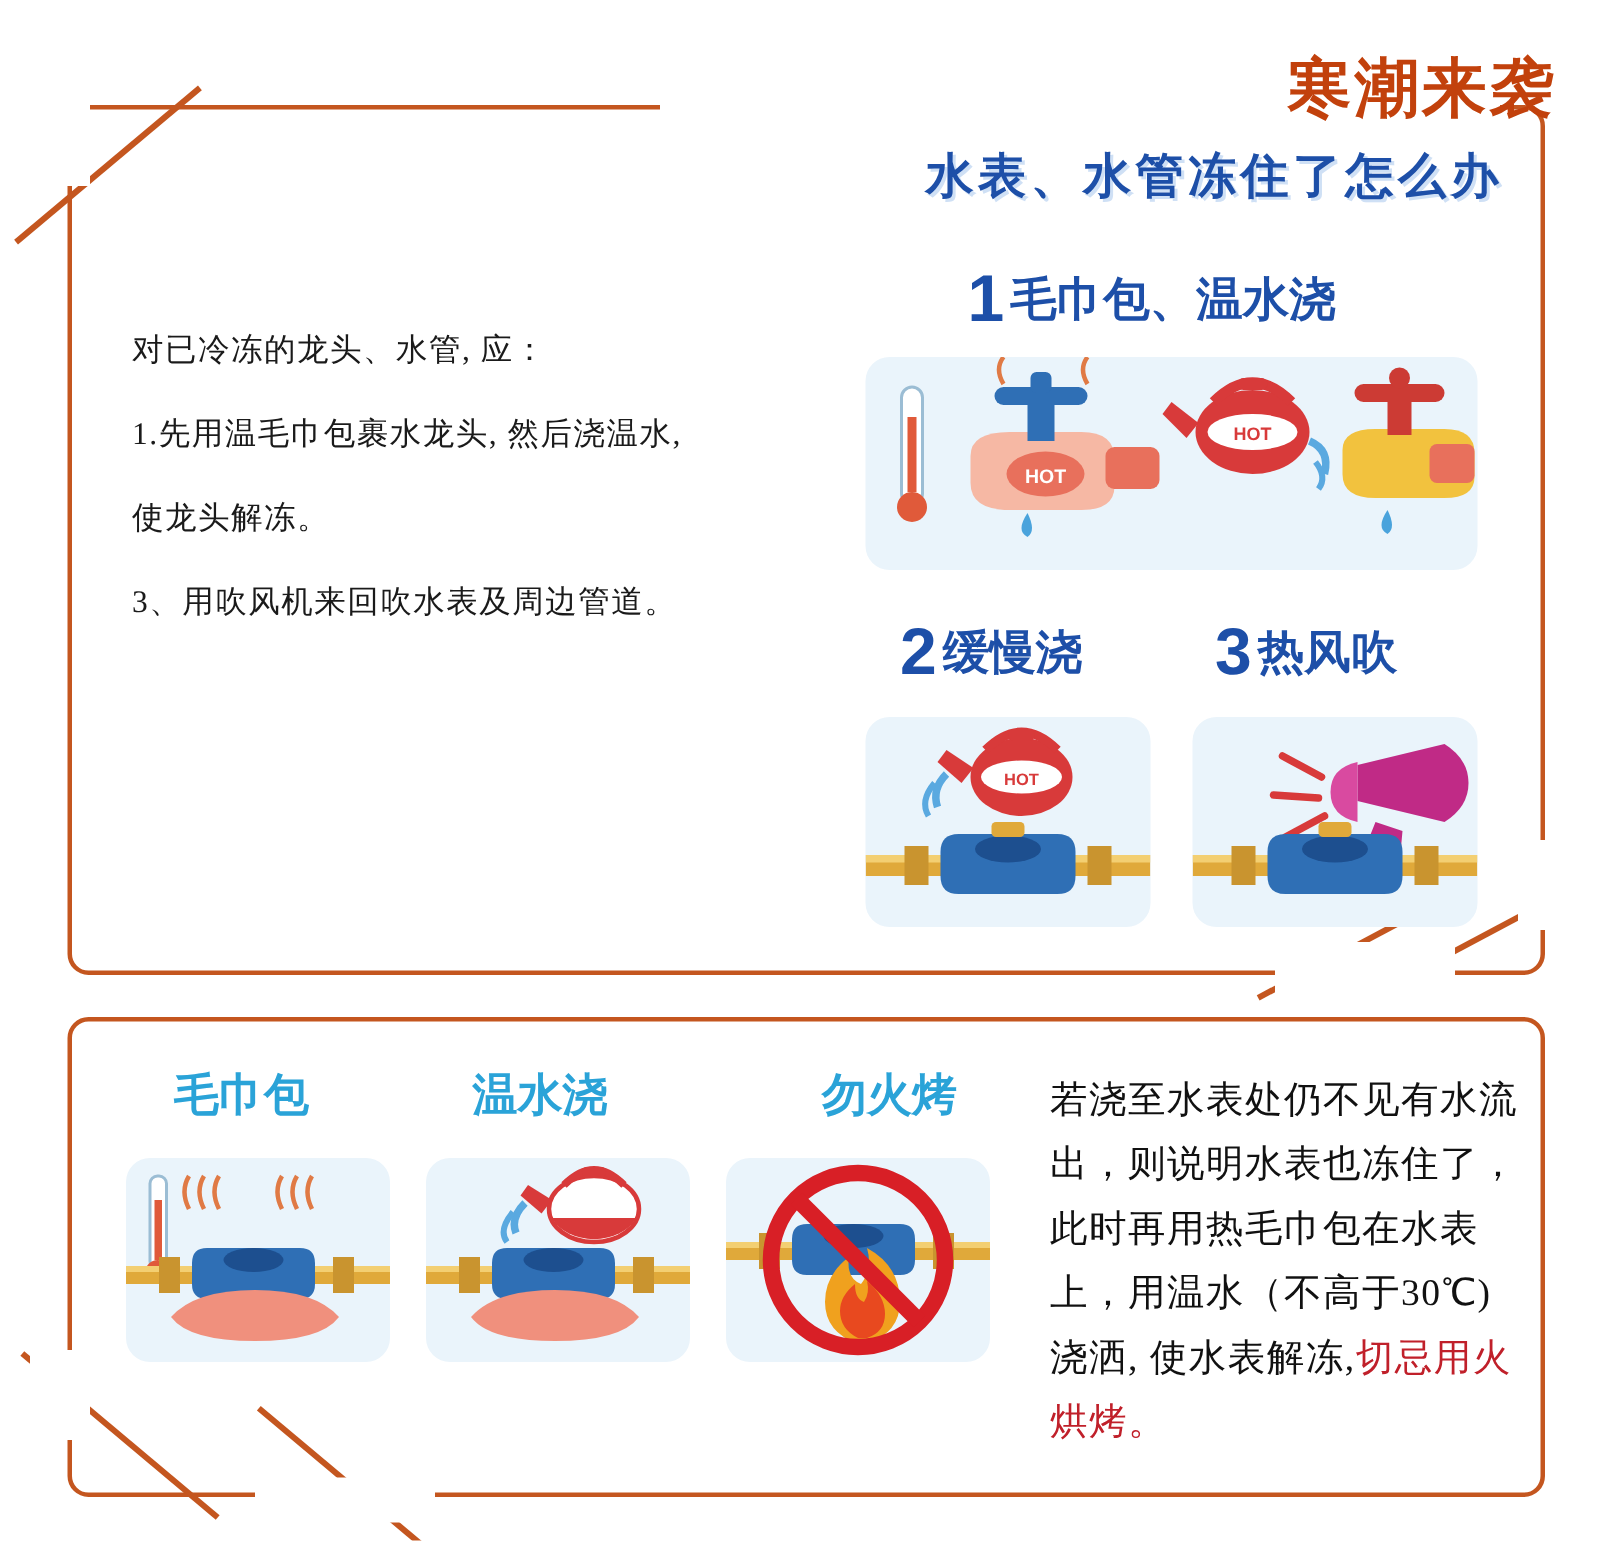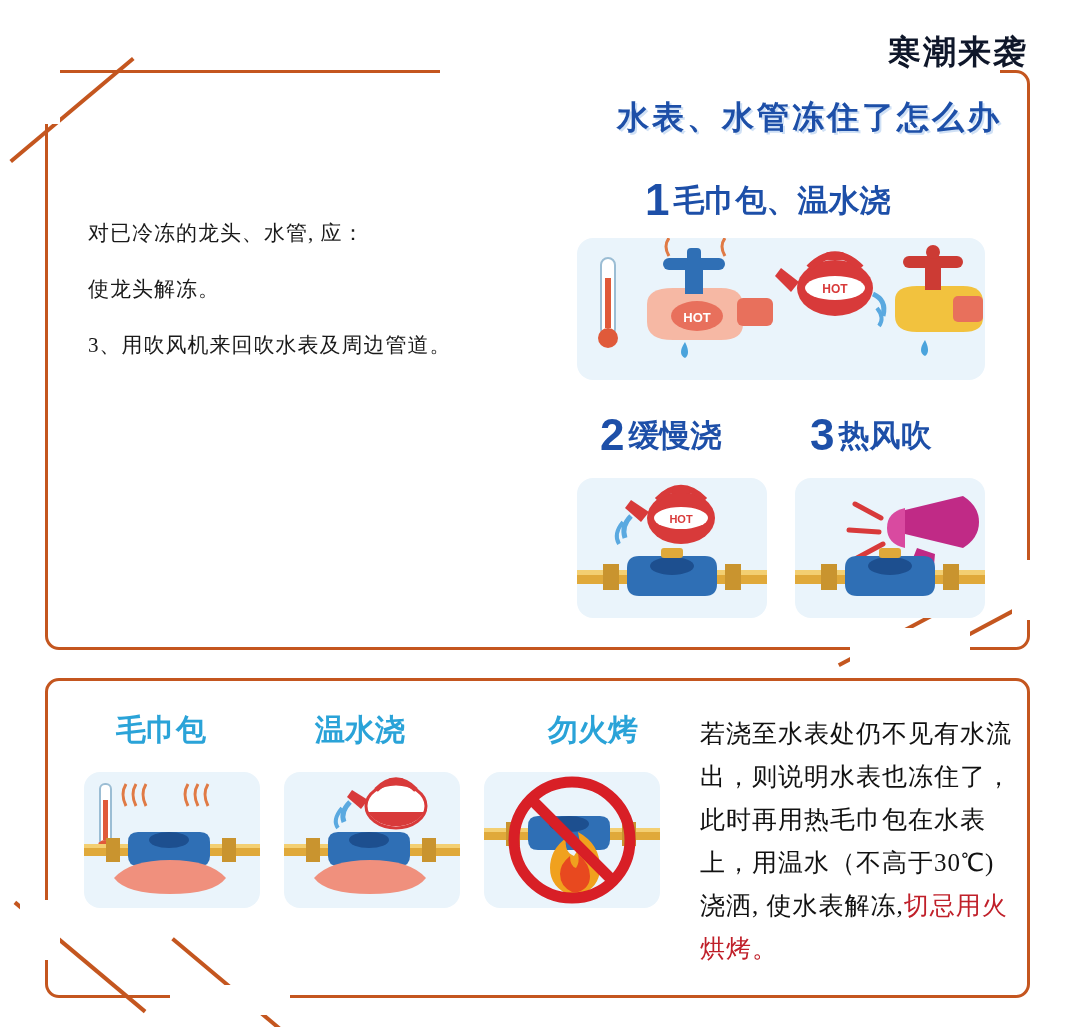--- a/index.html
+++ b/index.html
@@ -43,26 +43,26 @@
   }
   
   .frame-gap {
     position: absolute;
     background: #ffffff;
   }
 
   
   #kicker {
     position: absolute;
-    right: 52px;
+    right: 42px;
     top: 30px;
     font-family: "Liberation Sans", sans-serif;
     font-weight: bold;
-    font-size: 33px;
-    color: #0f172a;
+    font-size: 43px;
+    color: #c2410c;
     letter-spacing: 2px;
     white-space: nowrap;
   }
   #headline {
     position: absolute;
     right: 78px;
     top: 96px;
     font-family: Liberation Serif, serif;
     font-weight: bold;
     font-size: 32px;
@@ -149,20 +149,21 @@
 <div class="frame-gap" style="left:1012px; top:560px; width:80px; height:60px;"></div>
 <div class="frame-gap" style="left:850px; top:628px; width:120px; height:40px;"></div>
 <div class="frame-gap" style="left:20px; top:900px; width:40px; height:60px;"></div>
 <div class="frame-gap" style="left:170px; top:985px; width:120px; height:30px;"></div>
 
 <div id="kicker">寒潮来袭</div>
 <div id="headline">水表、水管冻住了怎么办</div>
 
 <div id="body-text">
   <p>对已冷冻的龙头、水管, 应：</p>
+  <p>1.先用温毛巾包裹水龙头, 然后浇温水,</p>
   <p>使龙头解冻。</p>
   <p>3、用吹风机来回吹水表及周边管道。</p>
 </div>
 
 <div class="step-head" style="left:645px; top:175px;">
   <span class="step-num">1</span><span class="step-label">毛巾包、温水浇</span>
 </div>
 
 <div class="card" style="left:577px; top:238px; width:408px; height:142px;">
   <svg width="408" height="142" viewBox="0 0 408 142">

